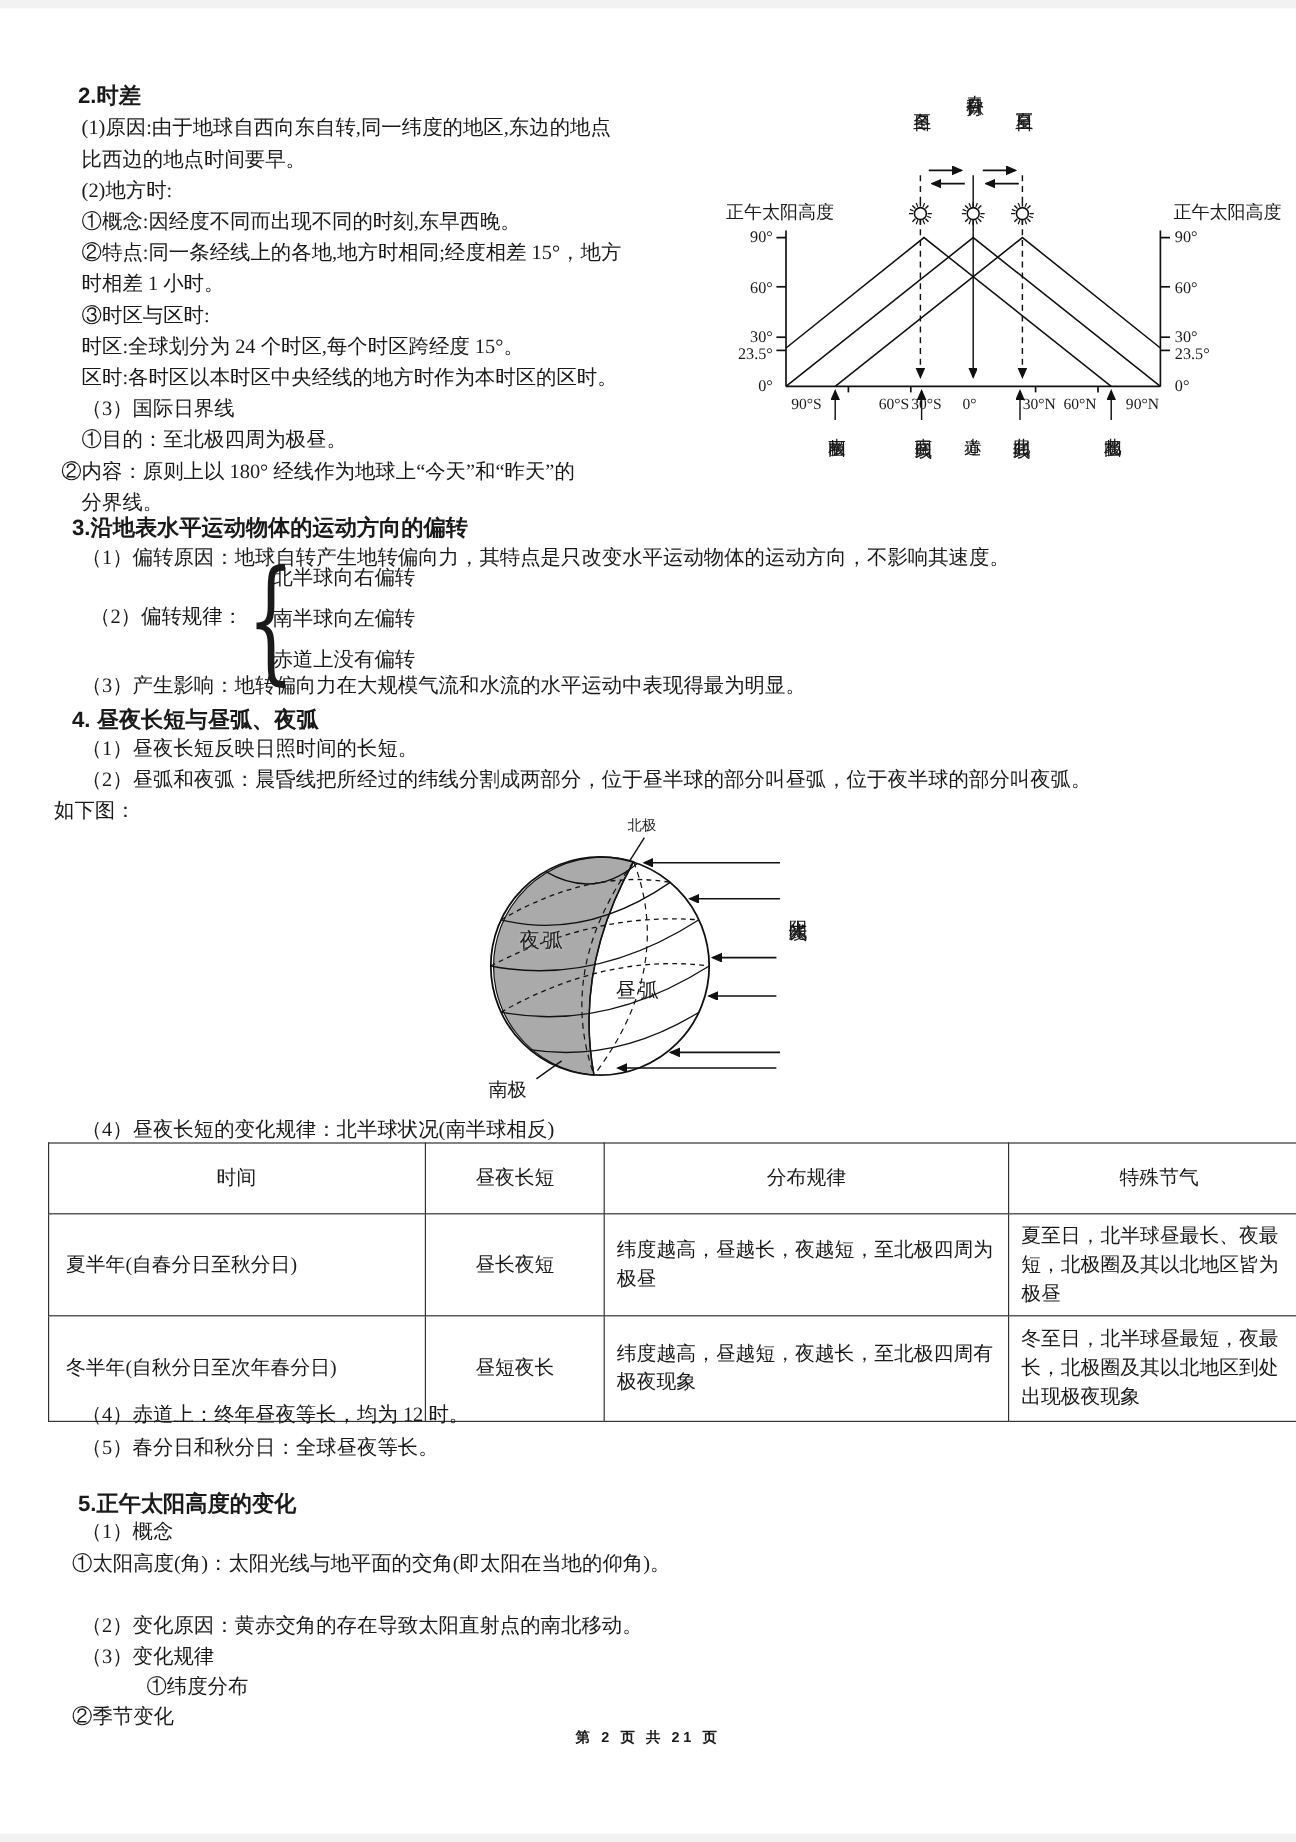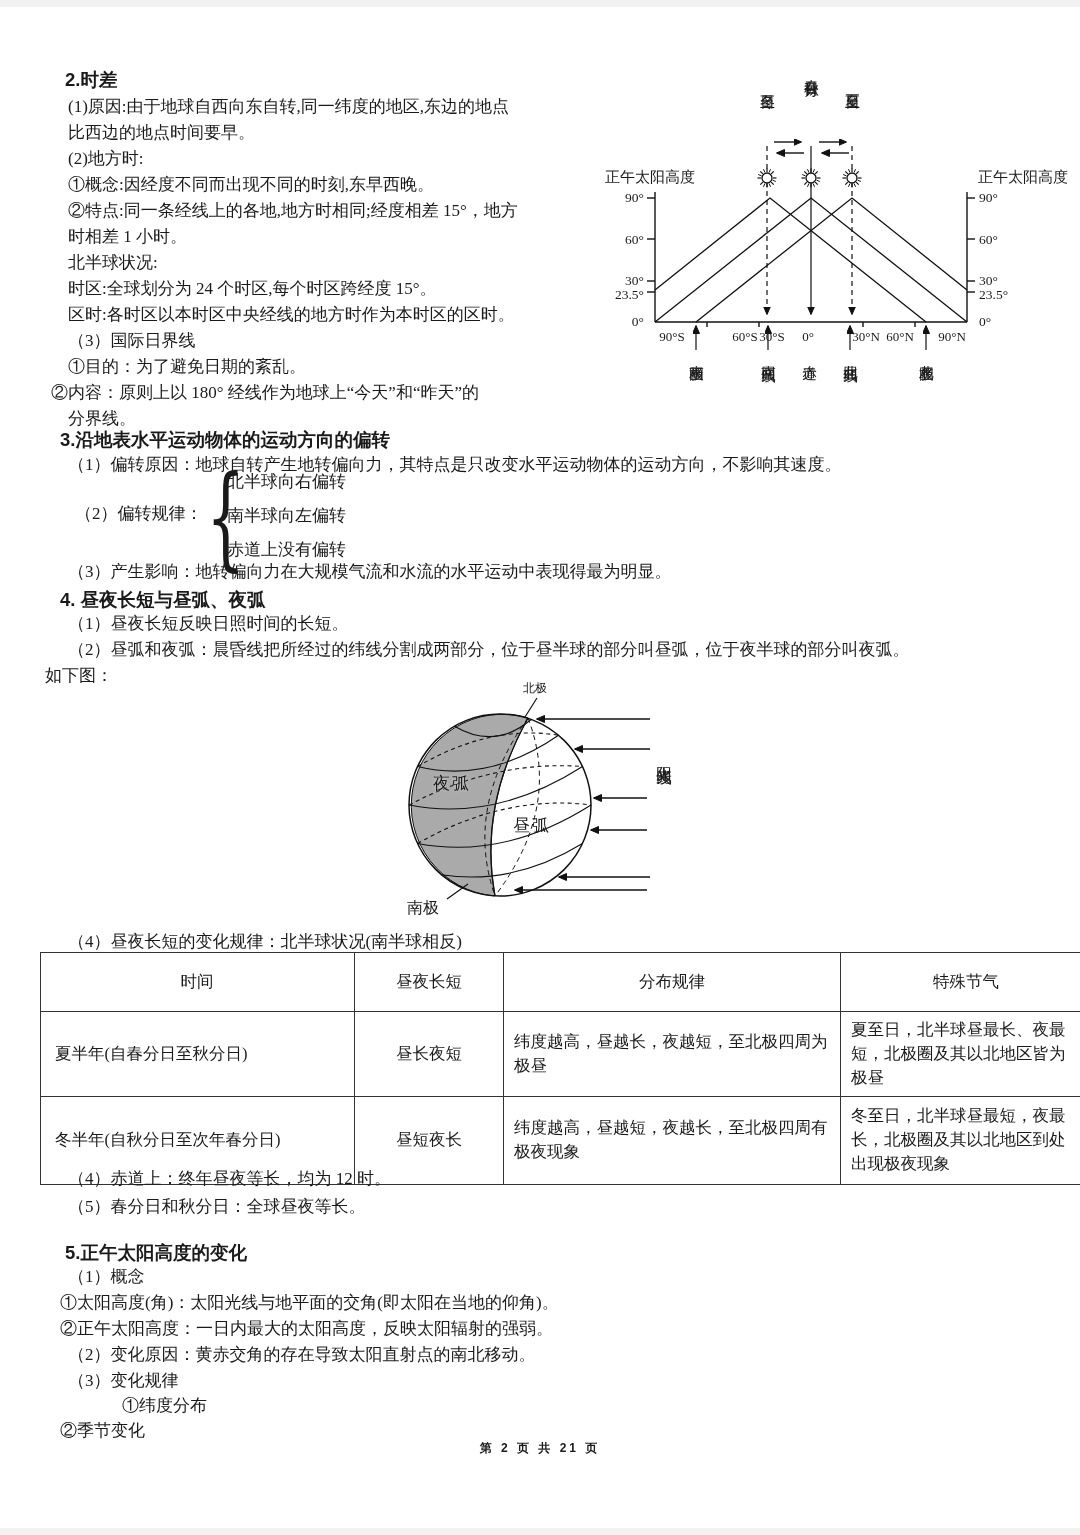--- a/index.html
+++ b/index.html
@@ -43,25 +43,25 @@
   <div class="edge top"></div>
   <div class="edge bot"></div>
 
   <div class="bt" style="left:65px;top:67px;">2.时差</div>
   <div class="t" style="left:68px;top:96px;text-align:right;">(1)原因:由于地球自西向东自转,同一纬度的地区,东边的地点</div>
   <div class="t" style="left:68px;top:122px;">比西边的地点时间要早。</div>
   <div class="t" style="left:68px;top:148px;">(2)地方时:</div>
   <div class="t" style="left:68px;top:174px;">①概念:因经度不同而出现不同的时刻,东早西晚。</div>
   <div class="t" style="left:68px;top:200px;">②特点:同一条经线上的各地,地方时相同;经度相差 15°，地方</div>
   <div class="t" style="left:68px;top:226px;">时相差 1 小时。</div>
-  <div class="t" style="left:68px;top:252px;">北半球状况:</div>
+  <div class="t" style="left:68px;top:252px;">③时区与区时:</div>
   <div class="t" style="left:68px;top:278px;">时区:全球划分为 24 个时区,每个时区跨经度 15°。</div>
   <div class="t" style="left:68px;top:304px;">区时:各时区以本时区中央经线的地方时作为本时区的区时。</div>
   <div class="t" style="left:68px;top:330px;">（3）国际日界线</div>
-  <div class="t" style="left:68px;top:356px;">①目的：为了避免日期的紊乱。</div>
+  <div class="t" style="left:68px;top:356px;">①目的：至北极四周为极昼。</div>
   <div class="t" style="left:51px;top:382px;">②内容：原则上以 180° 经线作为地球上“今天”和“昨天”的</div>
   <div class="t" style="left:68px;top:408px;">分界线。</div>
 
   <div class="diagram" style="left:600px;top:58px;width:478px;height:376px;">
     <svg width="478" height="376" viewBox="0 0 478 376">
       <defs>
         <marker id="ah" markerWidth="9" markerHeight="8" refX="7.5" refY="3.5" orient="auto" markerUnits="userSpaceOnUse">
           <path d="M0,0 L8,3.5 L0,7 Z" fill="#111" stroke="none"></path>
         </marker>
         <g id="sun">
@@ -255,20 +255,19 @@
     </tbody>
       </table>
   </div>
 
   <div class="t" style="left:68px;top:1168px;">（4）赤道上：终年昼夜等长，均为 12 时。</div>
   <div class="t" style="left:68px;top:1196px;">（5）春分日和秋分日：全球昼夜等长。</div>
 
   <div class="bt" style="left:65px;top:1240px;">5.正午太阳高度的变化</div>
   <div class="t" style="left:68px;top:1266px;">（1）概念</div>
   <div class="t" style="left:60px;top:1292px;">①太阳高度(角)：太阳光线与地平面的交角(即太阳在当地的仰角)。</div>
-  <div class="t" style="left:60px;top:1318px;">②正午太阳高度：一日内最大的太阳高度，反映太阳辐射的强弱。</div>
   <div class="t" style="left:68px;top:1344px;">（2）变化原因：黄赤交角的存在导致太阳直射点的南北移动。</div>
   <div class="t" style="left:68px;top:1370px;">（3）变化规律</div>
   <div class="t" style="left:122px;top:1395px;">①纬度分布</div>
   <div class="t" style="left:60px;top:1420px;">②季节变化</div>
 
   <div class="footer">第 2 页 共 21 页</div>
 </div>
 
 </body></html>

